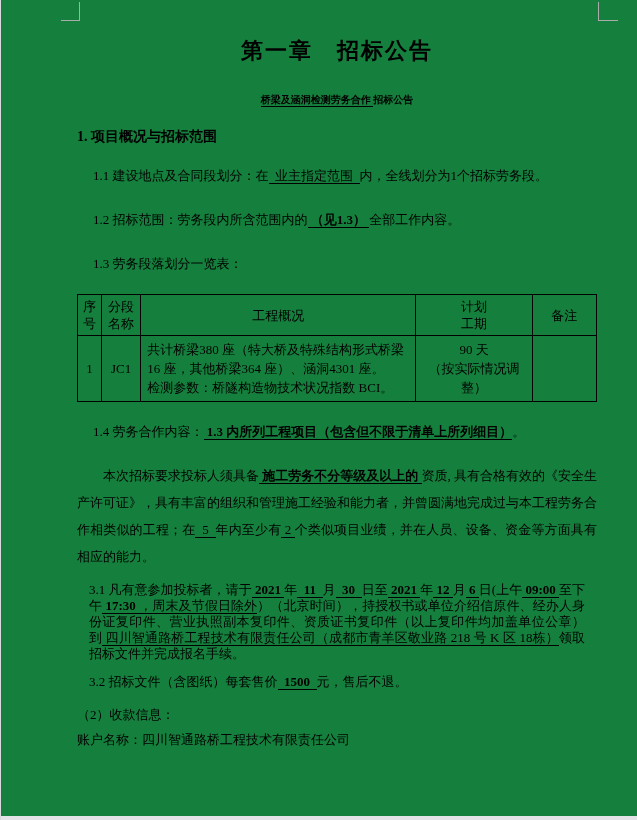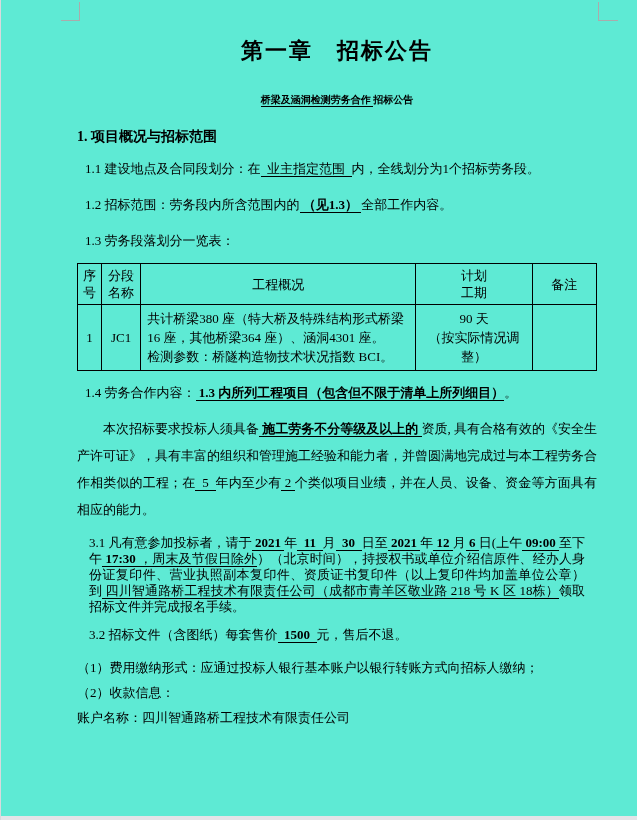--- a/index.html
+++ b/index.html
@@ -1,21 +1,21 @@
 <!DOCTYPE html>
 <html><head>
 <meta charset="utf-8">
 <style>
   * { box-sizing: border-box; }
   html, body { margin: 0; padding: 0; background: #ffffff; }
   .page {
     position: relative;
     width: 637px;
     height: 820px;
-    background: #5eead4;
+    background: #15803d;
     color: #000;
     font-family: "Liberation Serif", "DejaVu Serif", serif;
     font-size: 13px;
     overflow: hidden;
     border-left: 1px solid #d9d9dd;
   }
   .content { margin: 0 40px 0 76px; }
 
   
   .crop { position: absolute; }
@@ -27,21 +27,21 @@
                background: #e4e4e8; }
 
   h1.chapter { font-size: 22px; font-weight: bold; text-align: center;
                margin: 36px 0 0 0; letter-spacing: 2px; }
   .subtitle  { font-size: 10px; font-weight: bold; text-align: center;
                margin: 27px 0 0 0; }
   .subtitle .u { border-bottom: 1px solid #000; padding-bottom: 1px; }
 
   h3.sec { font-size: 14px; font-weight: bold; margin: 21px 0 9px 0; }
 
-  p.clause { margin: 8px; line-height: 28px; text-align: justify; }
+  p.clause { margin: 16px; line-height: 28px; text-align: justify; }
   p.para   { margin: 0; line-height: 27px; text-align: justify; text-indent: 2em; }
   p.body27 { margin: 12px; line-height: 16px; text-align: justify; }
 
   .u  { border-bottom: 1px solid #000; }
   .bu { border-bottom: 1px solid #000; font-weight: bold; }
 
   table.lots { width: 100%; border-collapse: collapse; margin: 2px 0 8px 0; }
   table.lots th, table.lots td { border: 1px solid #000; font-weight: normal;
     font-size: 13px; vertical-align: middle; }
   table.lots th { text-align: center; line-height: 17px; padding: 3px 1px; }
@@ -142,21 +142,20 @@
 
 
     <p class="body27">
       <span>3.1 凡有意参加投标者，请于</span><span class="bu">&nbsp;2021&nbsp;</span><span>年</span><span class="bu">&nbsp;&nbsp;11&nbsp;&nbsp;</span><span>月</span><span class="bu">&nbsp;&nbsp;30&nbsp;&nbsp;</span><span>日至</span><span class="bu">&nbsp;2021&nbsp;</span><span>年</span><span class="bu">&nbsp;12&nbsp;</span><span>月</span><span class="bu">&nbsp;6&nbsp;</span><span>日(上午</span><span class="bu">&nbsp;09:00&nbsp;</span><span>至下午</span><span class="bu">&nbsp;17:30&nbsp;</span><span class="u">，周末及节假日除外</span><span>）（北京时间），持授权书或单位介绍信原件、经办人身份证复印件、营业执照副本复印件、资质证书复印件（以上复印件均加盖单位公章）到</span><span class="u">&nbsp;四川智通路桥工程技术有限责任公司（成都市青羊区敬业路 218 号 K 区 18栋）</span><span>领取招标文件并完成报名手续。</span>
     </p>
 
     <p class="body27">
       <span>3.2 招标文件（含图纸）每套售价</span><span class="bu">&nbsp;&nbsp;1500&nbsp;&nbsp;</span><span>元，售后不退。</span>
     </p>
 
-    <p class="line25 indent1">（1）费用缴纳形式：应通过投标人银行基本账户以银行转账方式向招标人缴纳；</p>
     <p class="line25 indent1">（2）收款信息：</p>
 
     <p class="line25 indent2">
       <span>账户名称：</span><span>四川智通路桥工程技术有限责任公司</span>
     </p>
 
   </div>
 
   <div class="page-edge"></div>
 </div>

